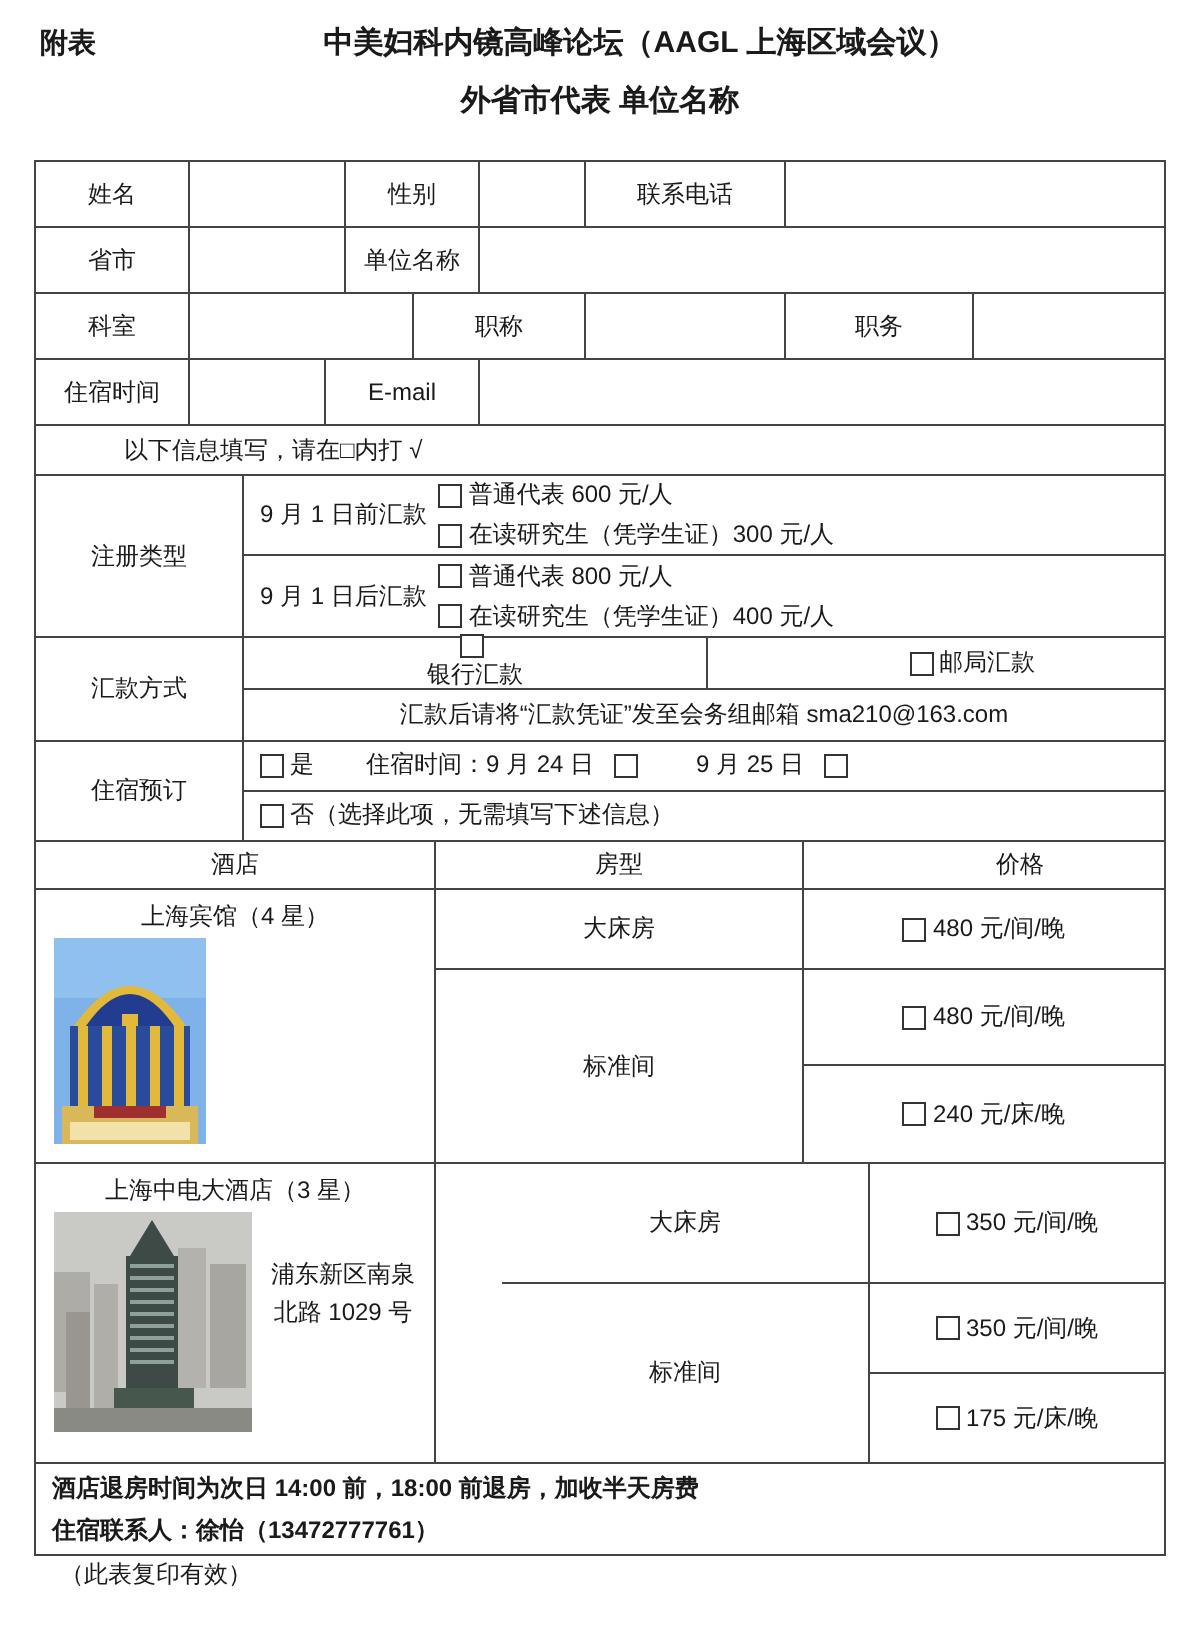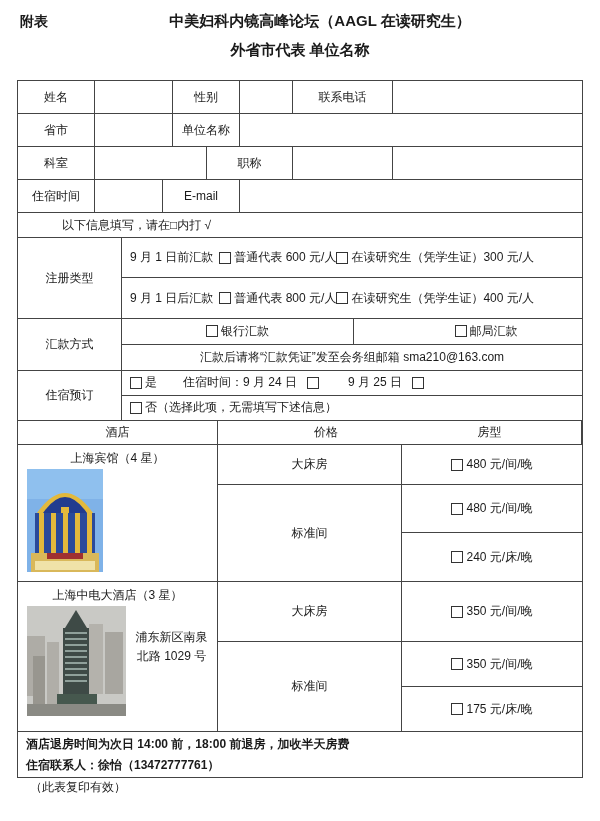--- a/index.html
+++ b/index.html
@@ -14,43 +14,43 @@
   .row.last{border-bottom:none;font-weight:bold;}
   .cell{box-sizing:border-box;border-right:1px solid #444;display:flex;align-items:center;justify-content:center;}
   .cell.nr{border-right:none;margin-left:36px;}
   .cell.l{justify-content:flex-start;padding-left:8px;}
   .subcol{display:flex;flex-direction:column;flex:1;box-sizing:border-box;}
   .subrow{display:flex;border-bottom:1px solid #444;box-sizing:border-box;align-items:center;}
   .subrow.lastsub{border-bottom:none;}
   .cb{display:inline-block;width:10px;height:10px;border:1px solid #333;background:#fff;
       margin-right:3px;flex:0 0 auto;}
   .opt{display:flex;align-items:center;height:20px;}
-  .optstack{display:flex;flex-direction:row;justify-content:center;}
+  .optstack{display:flex;flex-direction:column;justify-content:center;}
   .h33{height:33px;} .h25{height:25px;} .h81{height:81px;} .h52{height:52px;} .h50{height:50px;}
-  .h24{height:24px;} .h137{height:137px;} .h150{height:150px;} .h45{height:45px;}
+  .h24{height:24px;} .h137{height:137px;} .h150{height:150px;gap:33px;} .h45{height:45px;}
 
   .reg-prefix{padding-left:8px;margin-right:6px;white-space:nowrap;}
   .hotelcell{width:200px;border-right:1px solid #444;box-sizing:border-box;display:block;padding:2px 0 0 0;}
   .hotelname{text-align:center;margin:3px 0 2px 0;}
   .hotelbody{display:flex;align-items:flex-start;}
   .photo{flex:0 0 auto;margin-left:9px;}
   .addr{flex:1;text-align:center;padding:14px 6px 0 6px;line-height:19px;}
   .roomcol{width:184px;border-right:1px solid #444;box-sizing:border-box;}
   .pricecol{flex:1;display:flex;flex-direction:column;}
   .pricecell{display:flex;align-items:center;justify-content:center;box-sizing:border-box;}
   .footcell{flex:1;padding:4px 8px;line-height:21px;display:flex;flex-direction:column;justify-content:center;}
   .copy-note{position:absolute;left:30px;top:779px;font-size:12px;}
 </style>
 </head>
 <body>
 
 <div class="page">
 
   <div class="hdr-tag">附表</div>
-  <div class="hdr-title">中美妇科内镜高峰论坛（AAGL 在读研究生）</div>
+  <div class="hdr-title">中美妇科内镜高峰论坛（AAGL 上海区域会议）</div>
   <div class="hdr-sub">外省市代表 单位名称</div>
 
   <div class="tbl">
 
     <div class="row h33">
       <div class="cell" style="width:77px">姓名</div>
       <div class="cell" style="width:78px"></div>
       <div class="cell" style="width:67px">性别</div>
       <div class="cell" style="width:53px"></div>
       <div class="cell" style="width:100px">联系电话</div>
@@ -62,20 +62,21 @@
       <div class="cell" style="width:78px"></div>
       <div class="cell" style="width:67px">单位名称</div>
       <div class="cell nr" style="flex:1"></div>
     </div>
 
     <div class="row h33">
       <div class="cell" style="width:77px">科室</div>
       <div class="cell" style="width:112px"></div>
       <div class="cell" style="width:86px">职称</div>
       <div class="cell" style="width:100px"></div>
+      <div class="cell" style="width:94px">职务</div>
       <div class="cell nr" style="flex:1"></div>
     </div>
 
     <div class="row h33">
       <div class="cell" style="width:77px">住宿时间</div>
       <div class="cell" style="width:68px"></div>
       <div class="cell" style="width:77px">E-mail</div>
       <div class="cell nr" style="flex:1"></div>
     </div>
 
@@ -112,21 +113,21 @@
             </div>
           </div>
         </div>
       </div>
     </div>
 
     <div class="row h52">
       <div class="cell" style="width:104px">汇款方式</div>
       <div class="subcol">
         <div class="subrow" style="height:26px">
-          <div class="cell" style="width:232px;height:100%;">
+          <div class="cell" style="width:232px;height:100%;flex-direction:column;">
             <span class="cb"></span>
             <span>银行汇款</span>
           </div>
           <div class="cell nr" style="flex:1;height:100%;text-align:right;">
             <span class="cb"></span>
             <span>邮局汇款</span>
           </div>
         </div>
         <div class="subrow lastsub" style="height:26px;justify-content:center;">
           <span>汇款后请将“汇款凭证”发至会务组邮箱 sma210@163.com</span>
@@ -147,22 +148,22 @@
         </div>
         <div class="subrow lastsub" style="height:25px;padding-left:8px;">
           <span class="cb"></span>
           <span>否（选择此项，无需填写下述信息）</span>
         </div>
       </div>
     </div>
 
     <div class="row h24">
       <div class="cell" style="width:200px">酒店</div>
+      <div class="cell" style="width:184px">房型</div>
       <div class="cell nr" style="flex:1">价格</div>
-      <div class="cell" style="width:184px">房型</div>
     </div>
 
     <div class="row h137">
       <div class="hotelcell">
         <div class="hotelname">上海宾馆（4 星）</div>
         <div class="hotelbody">
           <svg class="photo" width="76" height="103" viewBox="0 0 76 103">
             <rect x="0" y="0" width="76" height="103" fill="#7fb2e8"></rect>
             <rect x="0" y="0" width="76" height="30" fill="#8fc0ee"></rect>
             <path d="M10 44 Q38 4 66 44 L66 48 L10 48 Z" fill="#e3b93c"></path>

